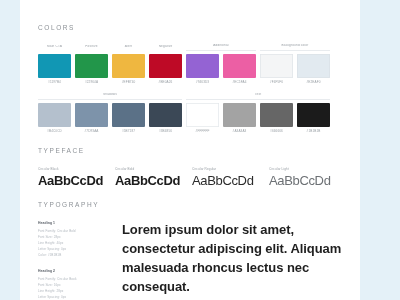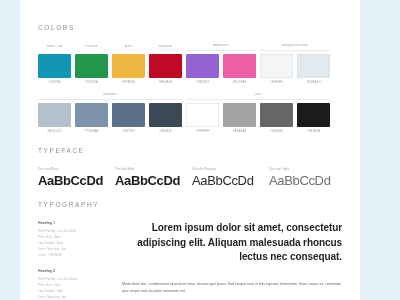--- a/index.html
+++ b/index.html
@@ -136,27 +136,26 @@
     color: #b4bac0;
     line-height: 1.95;
     letter-spacing: .08px;
     white-space: nowrap;
   }
   .sample-col {
     flex: 1;
     min-width: 0;
   }
   .sample-h1 {
-    font-size: 10px;
+    font-size: 13px;
     font-weight: 700;
     color: #1f1f1f;
     line-height: 1.45;
     letter-spacing: -0.08px;
     margin: 0 0 16px 0;
-    text-align: right;
   }
   .sample-p {
     font-size: 3.5px;
     color: #5f656b;
     line-height: 2.0;
     letter-spacing: .05px;
     margin: 0 0 13px 0;
   }
   .sample-p.small {
     font-size: 3.2px;

